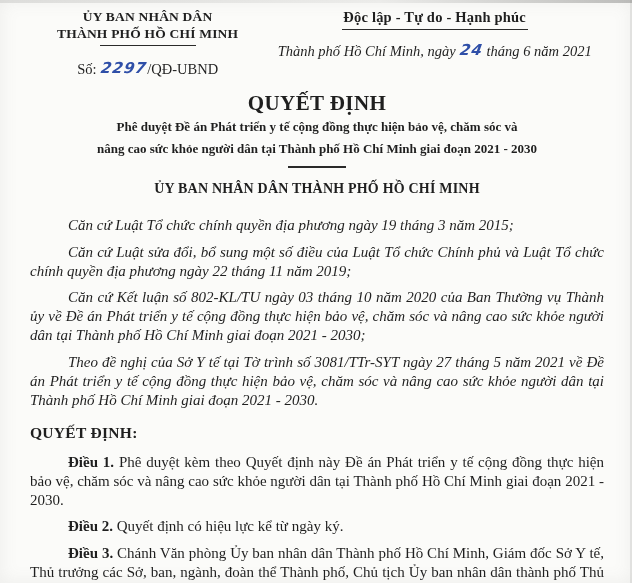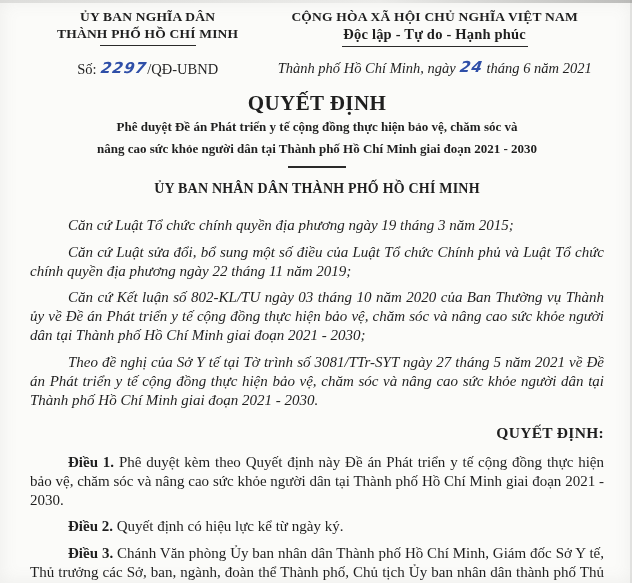--- a/index.html
+++ b/index.html
@@ -62,40 +62,39 @@
   
   .title-block { text-align: center; margin-top: 15px; }
   .title-heading { font-weight: bold; font-size: 21px; letter-spacing: 0.4px; line-height: 20px; }
   .title-sub { font-weight: bold; font-size: 13px; line-height: 21.5px; margin-top: 3px; }
   .title-rule { border: 0; border-top: 2px solid #2a2a2a; width: 58px; margin: 7px auto 0; }
   .issuer { font-weight: bold; font-size: 14px; letter-spacing: 0.2px; margin-top: 13px; }
 
   
   .doc-body { margin-top: 19px; font-size: 15px; line-height: 19px; text-align: justify; }
   .preamble-para { font-style: italic; text-indent: 38px; margin-bottom: 7.5px; }
-  .decision-heading { text-align: right; text-indent: 0; font-weight: bold; font-style: normal; font-size: 15.5px; margin: 13px 0 11px; letter-spacing: 0.3px; }
+  .decision-heading { text-align: left; text-indent: 0; font-weight: bold; font-style: normal; font-size: 15.5px; margin: 13px 0 11px; letter-spacing: 0.3px; }
   .article-para { text-indent: 38px; margin-bottom: 7.5px; }
   .article-label { font-weight: bold; }
 </style>
 </head>
 <body>
 
 <div class="page">
   <div class="scan-edge-top"></div>
   <div class="scan-edge-right"></div>
 
   <header class="doc-header">
     <div class="hdr-left">
-      <div class="hdr-line-bold">ỦY BAN NGHĨA DÂN</div>
+      <div class="hdr-line-bold">ỦY BAN NHÂN DÂN</div>
       <div class="hdr-line-bold">THÀNH PHỐ HỒ CHÍ MINH</div>
       <hr class="rule rule-left">
       <div class="doc-number"><span>Số:</span><span class="handwriting">2297</span><span>/QĐ-UBND</span></div>
     </div>
     <div class="hdr-right">
-      <div class="hdr-line-bold">CỘNG HÒA XÃ HỘI CHỦ NGHĨA VIỆT NAM</div>
       <div class="hdr-line-bold motto">Độc lập - Tự do - Hạnh phúc</div>
       <hr class="rule rule-right">
       <div class="dateline"><span>Thành phố Hồ Chí Minh, ngày</span><span class="handwriting">24</span><span>tháng 6 năm 2021</span></div>
     </div>
   </header>
 
   <section class="title-block">
     <div class="title-heading">QUYẾT ĐỊNH</div>
     <div class="title-sub">
       <div>Phê duyệt Đề án Phát triển y tế cộng đồng thực hiện bảo vệ, chăm sóc và</div>

